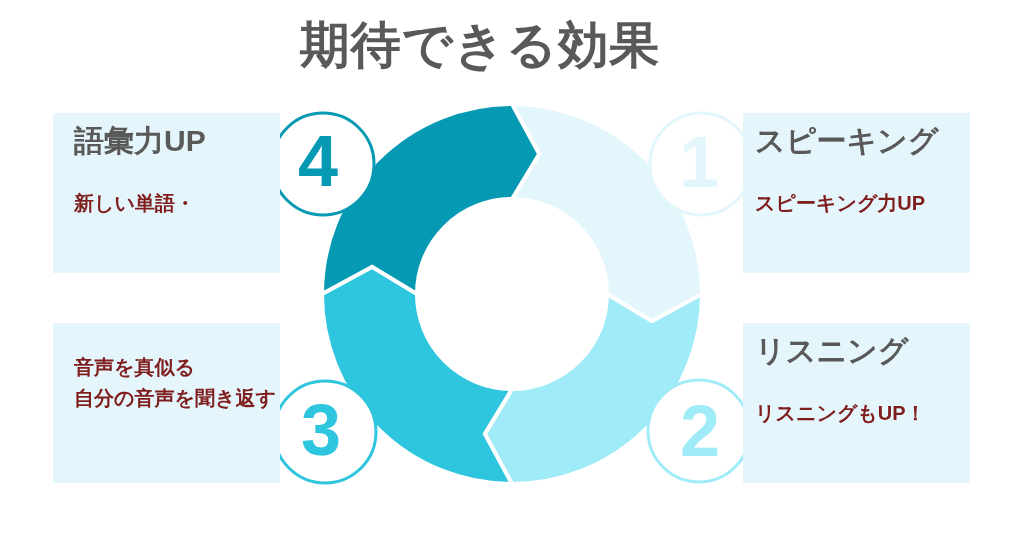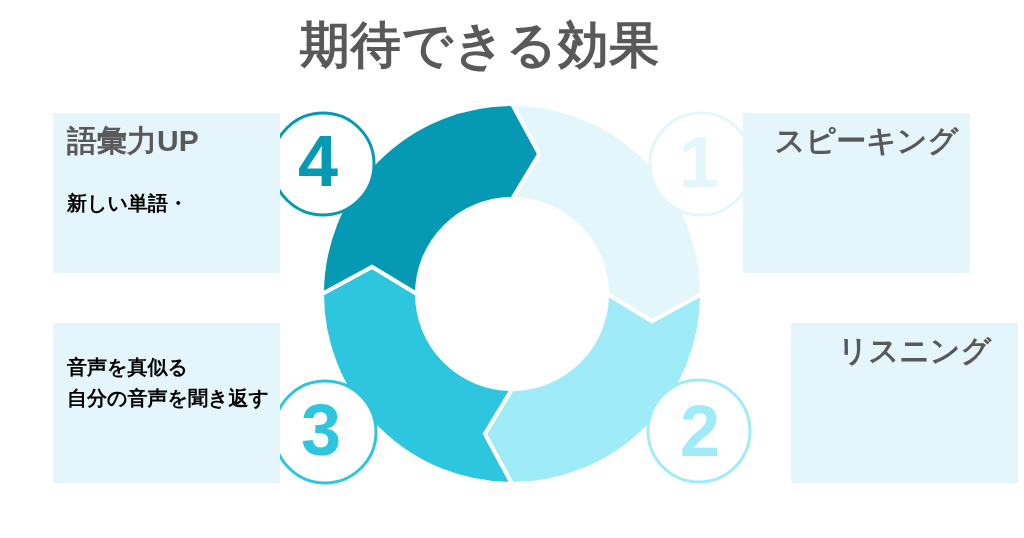--- a/index.html
+++ b/index.html
@@ -51,38 +51,38 @@
       font-size: 72px;
       text-anchor: middle;
       dominant-baseline: central;
     }
     .card {
       position: absolute;
       width: 227px;
       height: 160px;
       background: #E4F5FB;
       box-sizing: border-box;
-      padding-left: 14px;
+      padding-left: 21px;
     }
-    .card.right { padding-left: 20px; text-align: center; }
+    .card.right { padding-left: 12px; }
     .card-heading {
       margin-top: 10px;
       height: 36px;
       line-height: 36px;
       font-size: 30px;
       font-weight: bold;
       color: #595959;
       white-space: nowrap;
     }
     .card-body {
       margin-top: 29px;
       font-size: 20px;
       font-weight: bold;
       line-height: 31px;
-      color: #000000;
+      color: #7f1d1d;
     }
     .card-line {
       display: block;
       white-space: nowrap;
     }
   </style>
 </head>
 <body>
 
 <div class="title">期待できる効果</div>
@@ -123,20 +123,22 @@
 <div class="card left" style="left:53px; top:323px;">
   <div class="card-body">
     <span class="card-line">音声を真似る</span>
     <span class="card-line">自分の音声を聞き返す</span>
   </div>
 </div>
 
 <div class="card right" style="left:743px; top:113px;">
   <div class="card-heading">スピーキング</div>
   <div class="card-body">
+    <span class="card-line">スピーキング力UP</span>
   </div>
 </div>
 
-<div class="card right" style="left:743px; top:323px;margin-left:48px;">
+<div class="card right" style="left:743px; top:323px;">
   <div class="card-heading">リスニング</div>
   <div class="card-body">
+    <span class="card-line">リスニングもUP！</span>
   </div>
 </div>
 
 </body></html>

